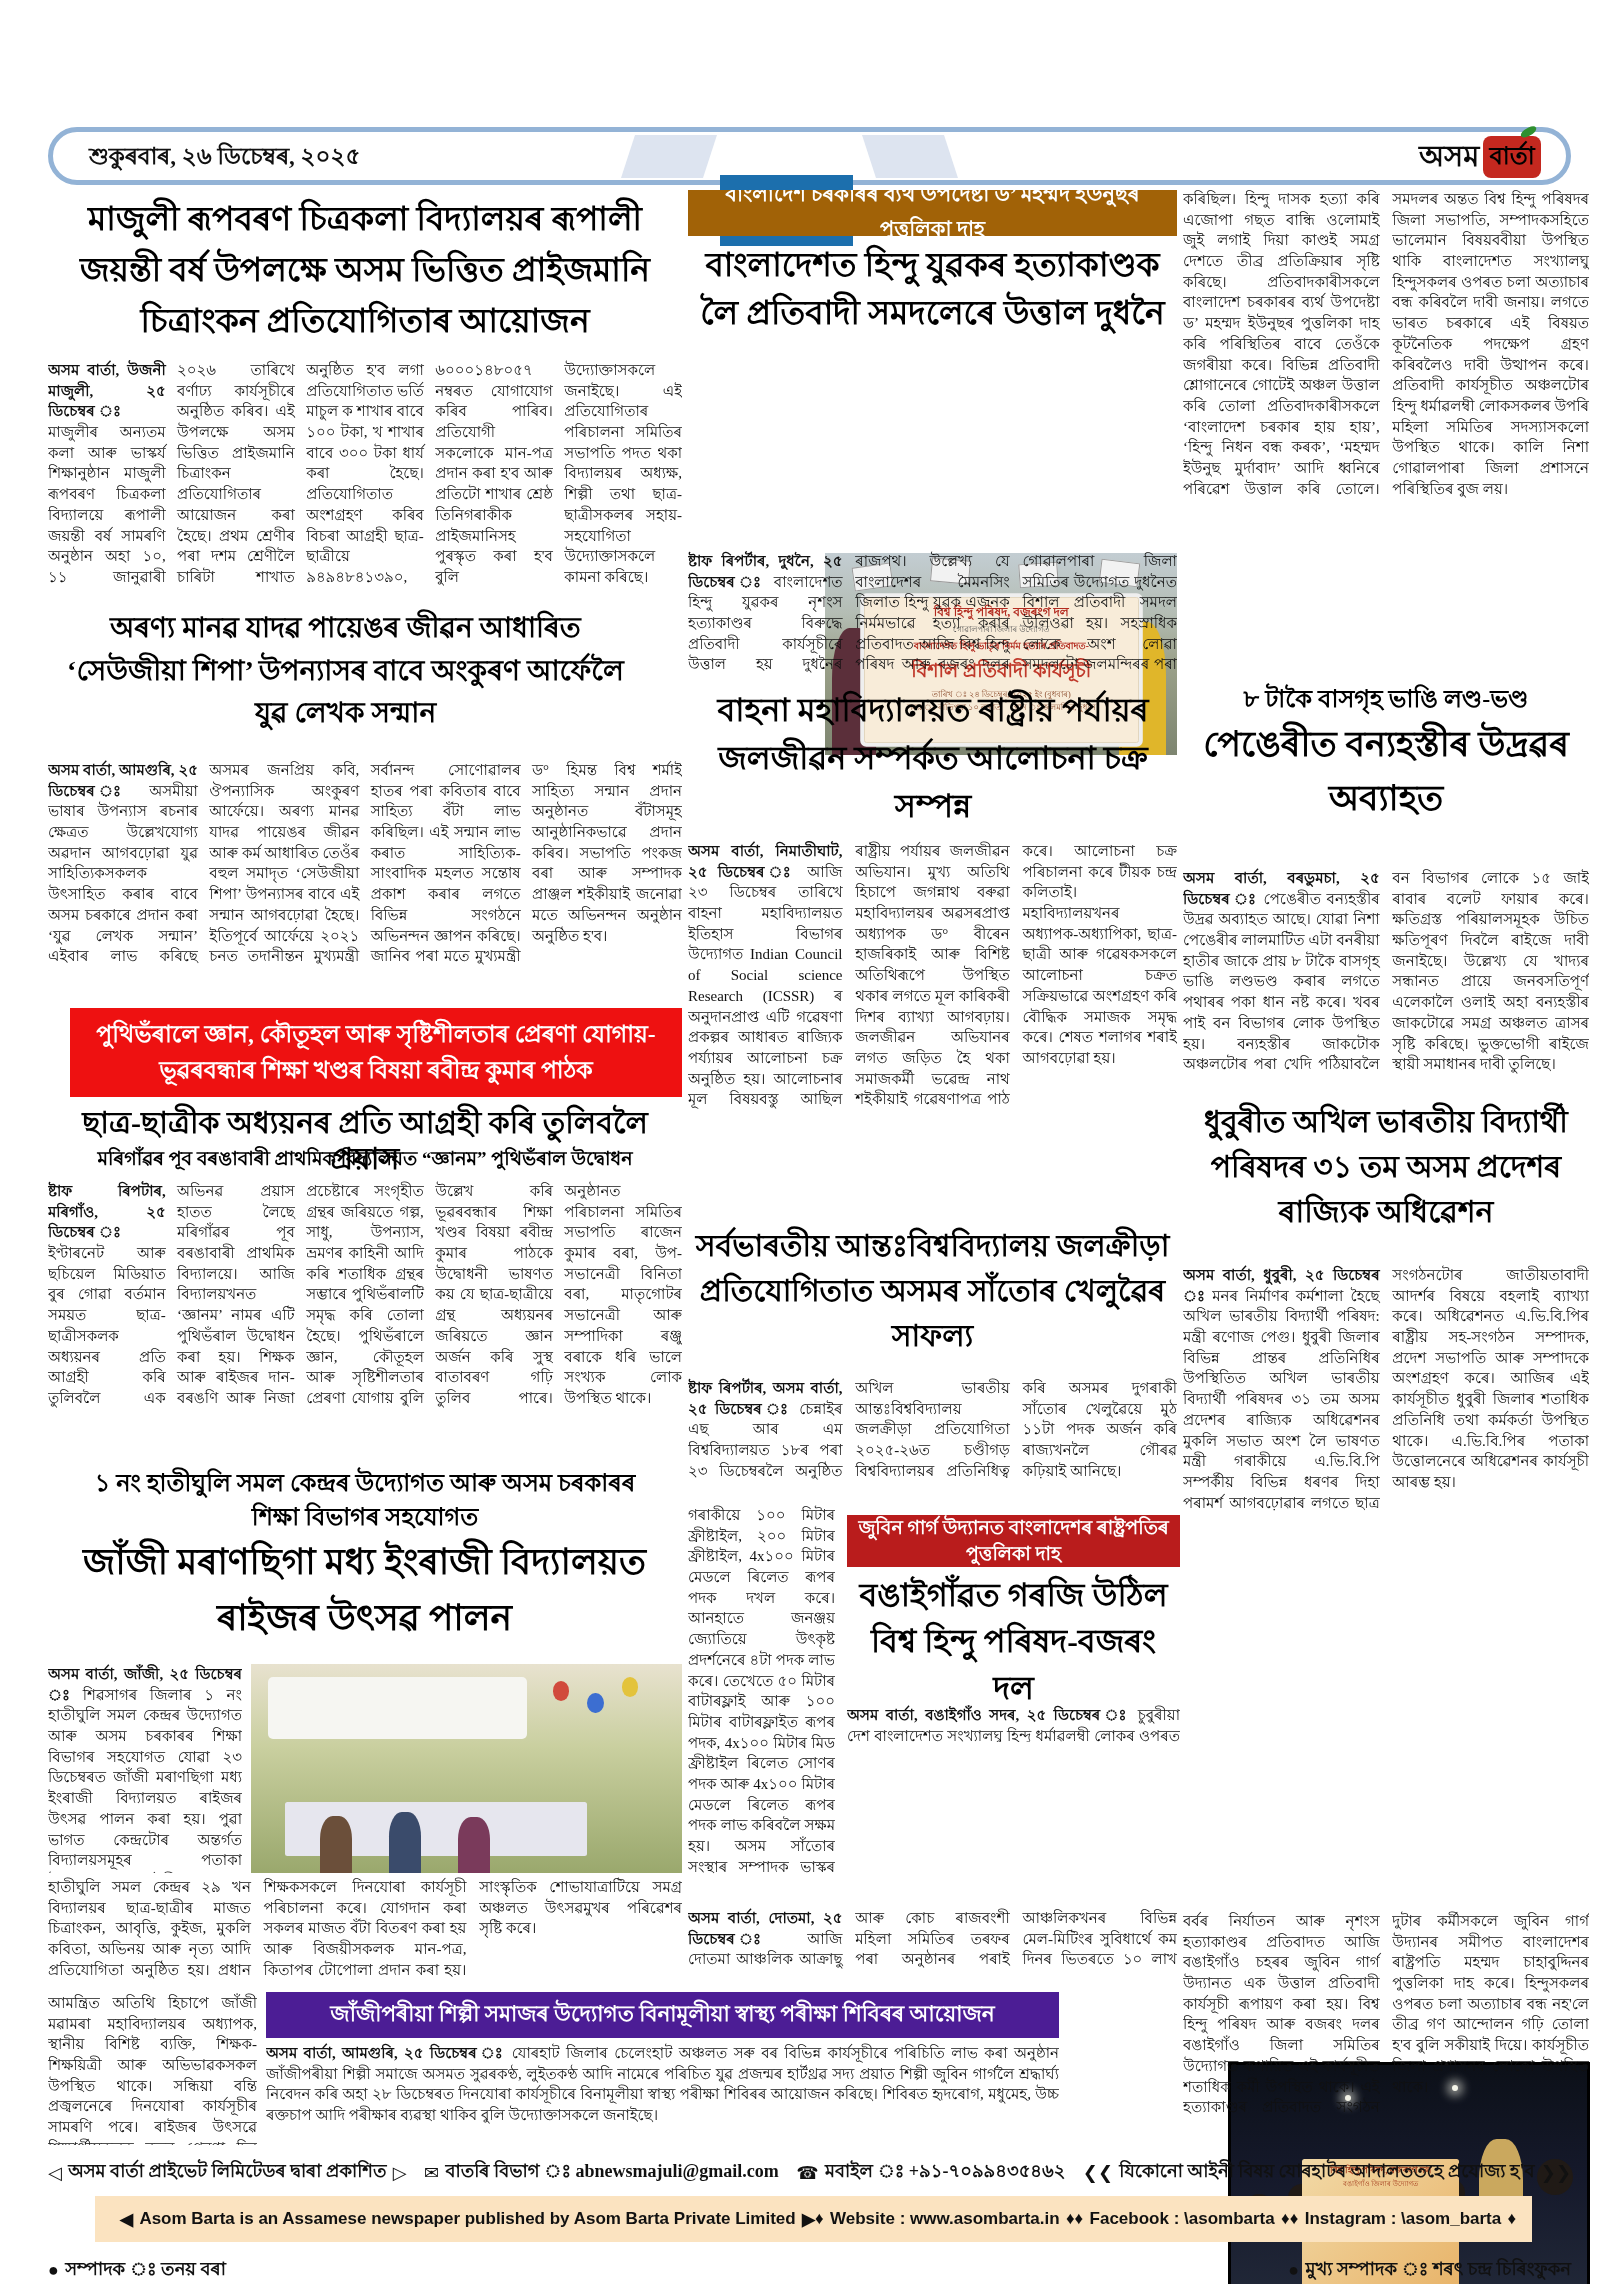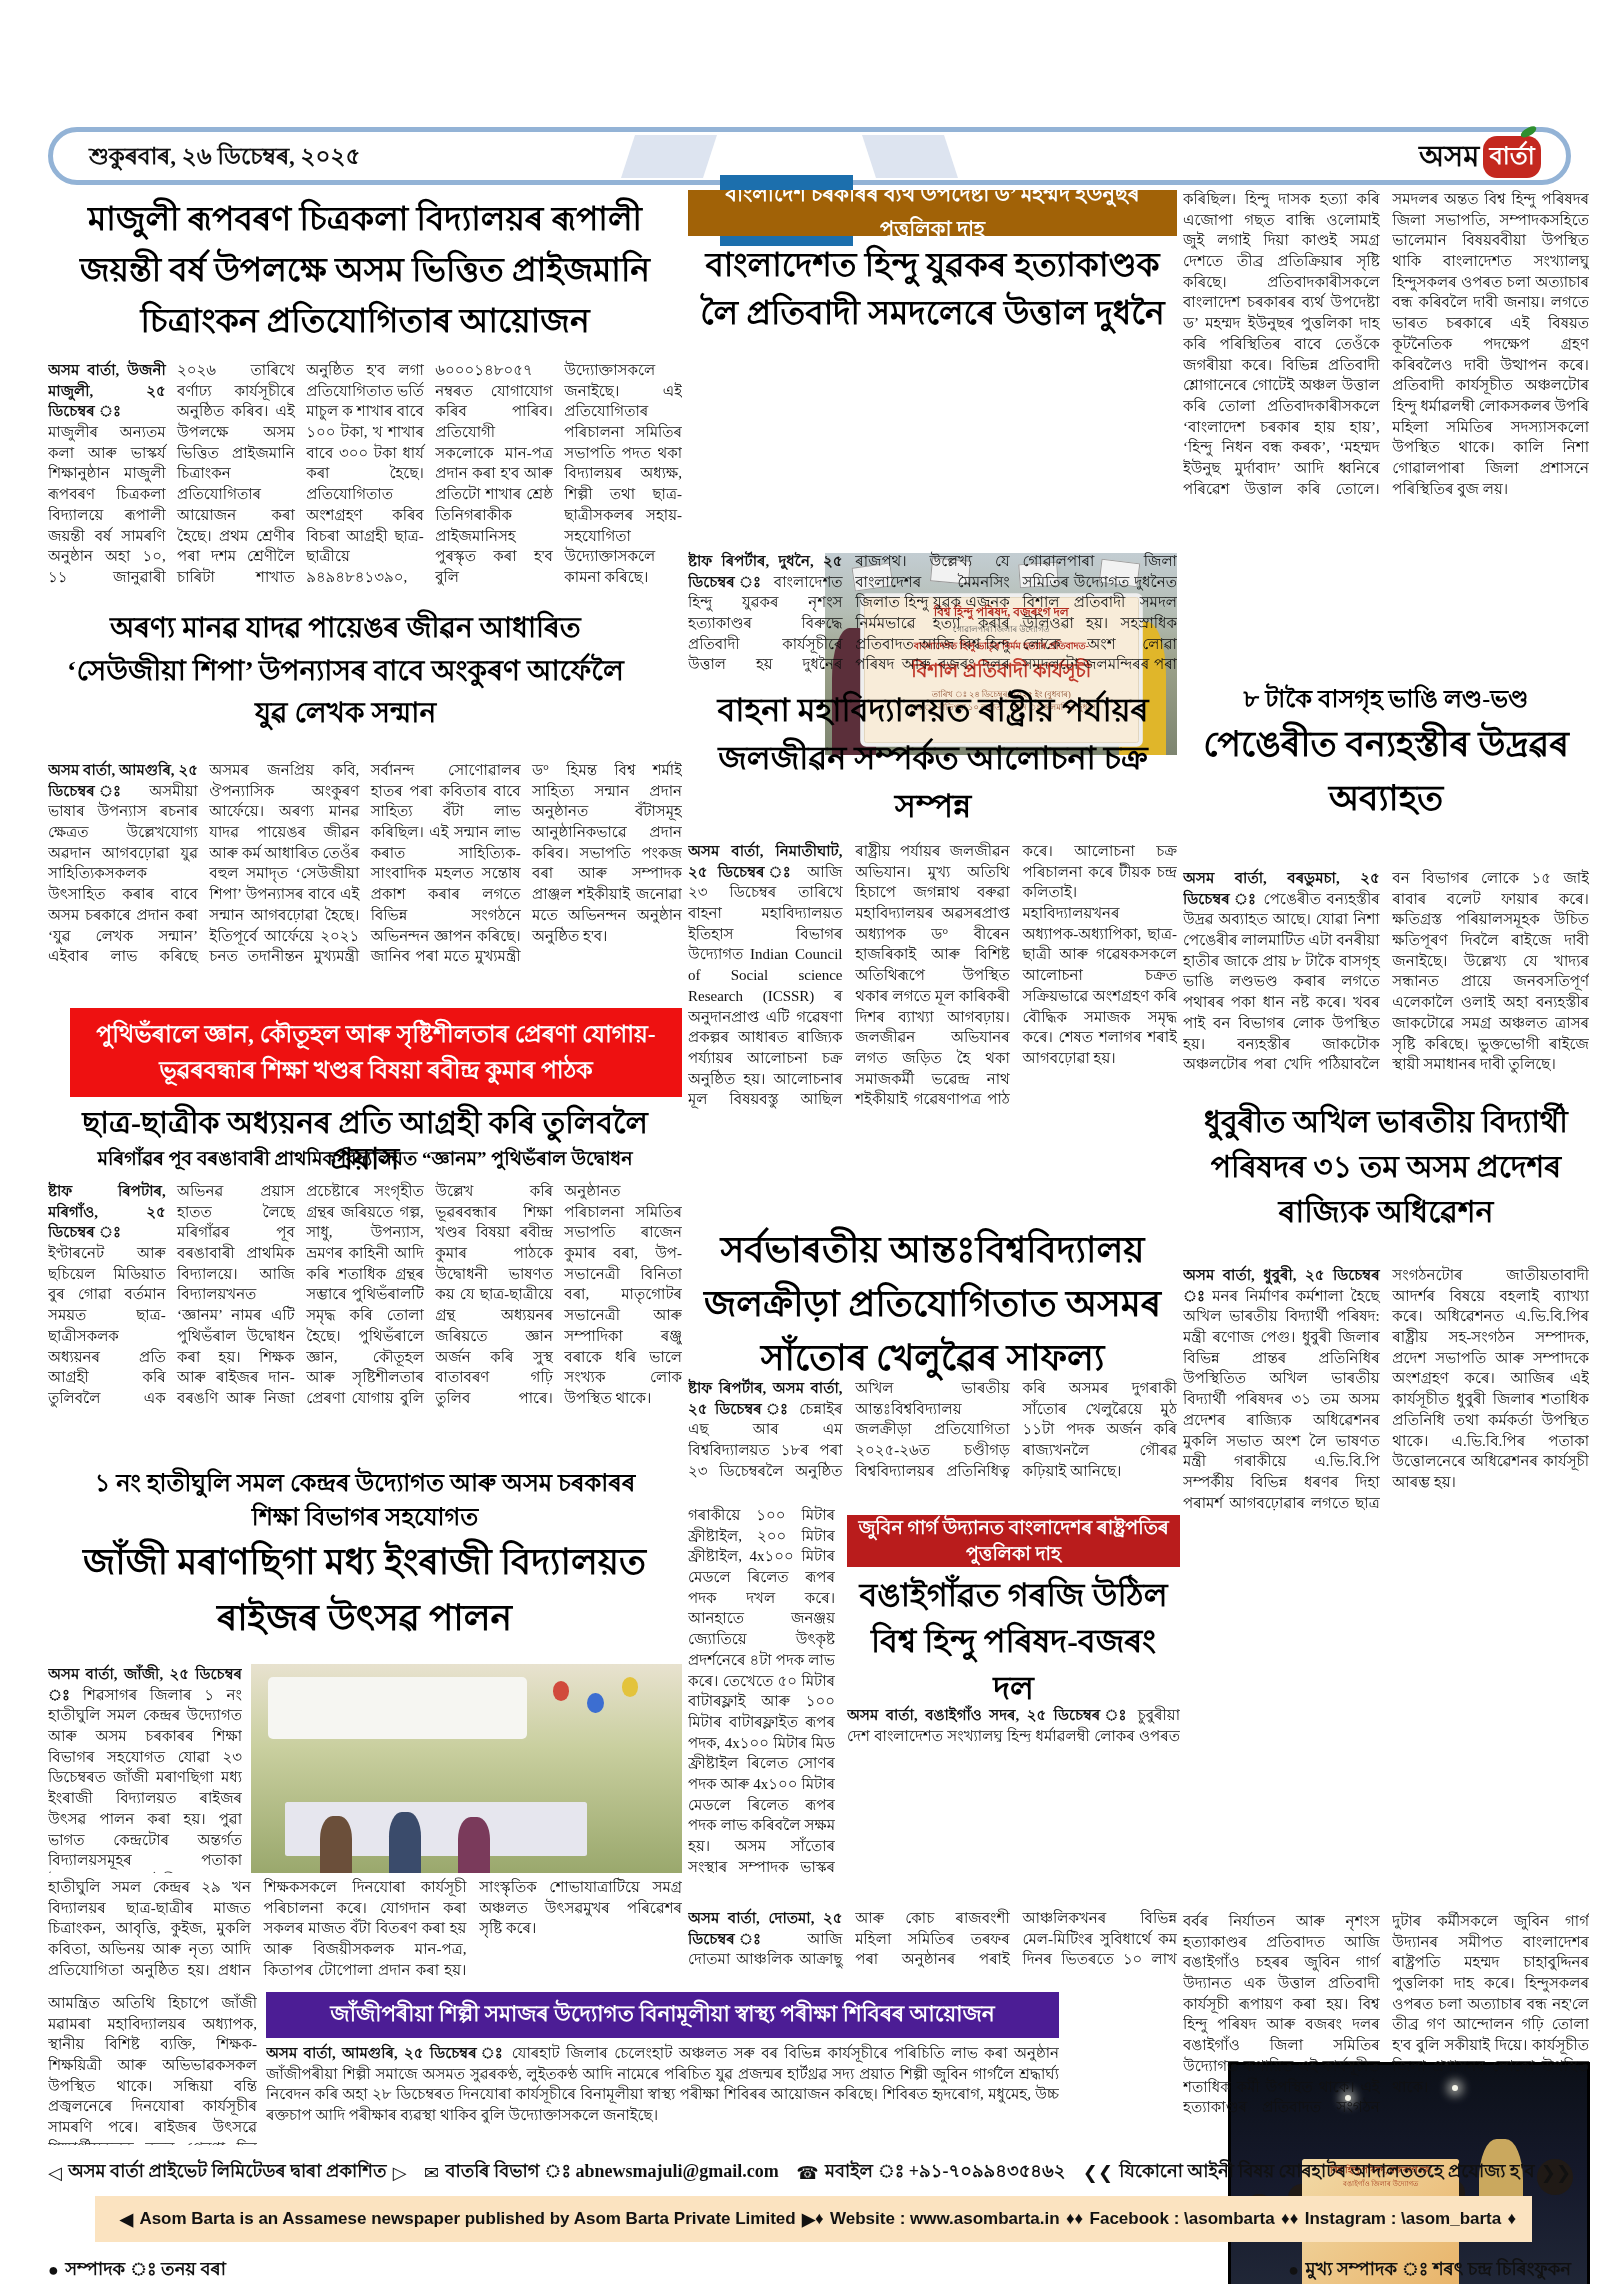--- a/index.html
+++ b/index.html
@@ -9,21 +9,21 @@
   
   .band{border:5.7px solid #93b3d6;border-radius:29px;background:#ffffff;}
   .band-date{font-weight:700;font-size:23px;line-height:44px;padding-left:29px;}
   .band-tab{background:#1c6fad;color:#fff;font-weight:700;font-size:23px;
             display:flex;align-items:center;justify-content:center;margin-top:45px;}
   .band-slant{background:#dde4f0;}
   .slant-l{transform:skewX(-18deg);}
   .slant-r{transform:skewX(18deg);}
   .masthead{display:flex;align-items:center;justify-content:flex-end;gap:3.8px;padding-right:19px;}
   .mast-black{font-weight:700;font-size:29px;color:#0a0a0a;}
-  .mast-red{background:#c4281f;color:#ffffff;font-weight:700;font-size:24px;padding:1.3px 6.3px;border-radius:14px;position:relative;}
+  .mast-red{background:#c4281f;color:#000000;font-weight:700;font-size:24px;padding:1.3px 6.3px;border-radius:8px;position:relative;}
   .mast-leaf{position:absolute;top:-7.6px;right:5px;width:16.5px;height:7.6px;background:#2f8f2f;border-radius:60% 40% 60% 40%;transform:rotate(-25deg);}
   
   .headline{font-weight:700;text-align:center;color:#000;}
   .kicker{font-weight:700;text-align:center;color:#000;}
   .body-text{font-size:15px;line-height:1.38;text-align:justify;overflow:hidden;}
   .body-text b{font-weight:700;}
   .cols-2{column-count:2;column-gap:12.7px;}
   .cols-3{column-count:3;column-gap:12.7px;}
   .cols-4{column-count:4;column-gap:11.4px;}
   .cols-5{column-count:5;column-gap:11.4px;}
@@ -153,21 +153,21 @@
     <b>ষ্টাফ ৰিপৰ্টাৰ, দুধনৈ, ২৫ ডিচেম্বৰ ঃ</b>
     <span>বাংলাদেশত হিন্দু যুৱকৰ নৃশংস হত্যাকাণ্ডৰ বিৰুদ্ধে প্ৰতিবাদী কাৰ্যসূচীৰে উত্তাল হয় দুধনৈৰ ৰাজপথ। উল্লেখ্য যে বাংলাদেশৰ মৈমনসিং জিলাত হিন্দু যুৱক এজনক নিৰ্মমভাৱে হত্যা কৰাৰ প্ৰতিবাদত আজি বিশ্ব হিন্দু পৰিষদ আৰু বজৰং দলৰ গোৱালপাৰা জিলা সমিতিৰ উদ্যোগত দুধনৈত বিশাল প্ৰতিবাদী সমদল উলিওৱা হয়। সহস্ৰাধিক লোকে অংশ লোৱা সমদলটো জলমন্দিৰৰ পৰা আৰম্ভ হৈ চহৰৰ মাজমজিয়া পৰিভ্ৰমণ কৰে।</span>
   </div>
 
   <div class="abs headline" style="left:711px;top:686px;width:444px;height:147px;font-size:32px;line-height:1.5;">বাহনা মহাবিদ্যালয়ত ৰাষ্ট্ৰীয় পৰ্যায়ৰ জলজীৱন সম্পৰ্কত আলোচনা চক্ৰ সম্পন্ন</div>
   <div class="abs body-text cols-3" style="left:688px;top:841px;width:489px;height:373px;">
     <b>অসম বাৰ্তা, নিমাতীঘাট, ২৫ ডিচেম্বৰ ঃ</b>
     <span>আজি ২৩ ডিচেম্বৰ তাৰিখে বাহনা মহাবিদ্যালয়ত ইতিহাস বিভাগৰ উদ্যোগত Indian Council of Social science Research (ICSSR) ৰ অনুদানপ্ৰাপ্ত এটি গৱেষণা প্ৰকল্পৰ আধাৰত ৰাজ্যিক পৰ্য্যায়ৰ আলোচনা চক্ৰ অনুষ্ঠিত হয়। আলোচনাৰ মূল বিষয়বস্তু আছিল ৰাষ্ট্ৰীয় পৰ্যায়ৰ জলজীৱন অভিযান। মুখ্য অতিথি হিচাপে জগন্নাথ বৰুৱা মহাবিদ্যালয়ৰ অৱসৰপ্ৰাপ্ত অধ্যাপক ড° বীৰেন হাজৰিকাই আৰু বিশিষ্ট অতিথিৰূপে উপস্থিত থকাৰ লগতে মূল কাৰিকৰী দিশৰ ব্যাখ্যা আগবঢ়ায়। জলজীৱন অভিযানৰ লগত জড়িত হৈ থকা সমাজকৰ্মী ভৱেন্দ্ৰ নাথ শইকীয়াই গৱেষণাপত্ৰ পাঠ কৰে। আলোচনা চক্ৰ পৰিচালনা কৰে টীয়ক চন্দ্ৰ কলিতাই। মহাবিদ্যালয়খনৰ অধ্যাপক-অধ্যাপিকা, ছাত্ৰ-ছাত্ৰী আৰু গৱেষকসকলে আলোচনা চক্ৰত সক্ৰিয়ভাৱে অংশগ্ৰহণ কৰি বৌদ্ধিক সমাজক সমৃদ্ধ কৰে। শেষত শলাগৰ শৰাই আগবঢ়োৱা হয়।</span>
   </div>
 
-  <div class="abs headline" style="left:688px;top:1223px;width:489px;height:151px;font-size:36px;line-height:1.5;">সৰ্বভাৰতীয় আন্তঃবিশ্ববিদ্যালয় জলক্ৰীড়া প্ৰতিযোগিতাত অসমৰ সাঁতোৰ খেলুৱৈৰ সাফল্য</div>
+  <div class="abs headline" style="left:688px;top:1223px;width:489px;height:151px;font-size:30px;line-height:1.5;">সৰ্বভাৰতীয় আন্তঃবিশ্ববিদ্যালয় জলক্ৰীড়া প্ৰতিযোগিতাত অসমৰ সাঁতোৰ খেলুৱৈৰ সাফল্য</div>
   <div class="abs body-text cols-3" style="left:688px;top:1378px;width:489px;height:123px;">
     <b>ষ্টাফ ৰিপৰ্টাৰ, অসম বাৰ্তা, ২৫ ডিচেম্বৰ ঃ</b>
     <span>চেন্নাইৰ এছ আৰ এম বিশ্ববিদ্যালয়ত ১৮ৰ পৰা ২৩ ডিচেম্বৰলৈ অনুষ্ঠিত অখিল ভাৰতীয় আন্তঃবিশ্ববিদ্যালয় জলক্ৰীড়া প্ৰতিযোগিতা ২০২৫-২৬ত চণ্ডীগড় বিশ্ববিদ্যালয়ৰ প্ৰতিনিধিত্ব কৰি অসমৰ দুগৰাকী সাঁতোৰ খেলুৱৈয়ে মুঠ ১১টা পদক অৰ্জন কৰি ৰাজ্যখনলৈ গৌৰৱ কঢ়িয়াই আনিছে।</span>
   </div>
   <div class="abs body-text" style="left:688px;top:1505px;width:147px;height:371px;">গৰাকীয়ে ১০০ মিটাৰ ফ্ৰীষ্টাইল, ২০০ মিটাৰ ফ্ৰীষ্টাইল, 4x১০০ মিটাৰ মেডলে ৰিলেত ৰূপৰ পদক দখল কৰে। আনহাতে জনঞ্জয় জ্যোতিয়ে উৎকৃষ্ট প্ৰদৰ্শনেৰে ৪টা পদক লাভ কৰে। তেখেতে ৫০ মিটাৰ বাটাৰফ্লাই আৰু ১০০ মিটাৰ বাটাৰফ্লাইত ৰূপৰ পদক, 4x১০০ মিটাৰ মিড ফ্ৰীষ্টাইল ৰিলেত সোণৰ পদক আৰু 4x১০০ মিটাৰ মেডলে ৰিলেত ৰূপৰ পদক লাভ কৰিবলৈ সক্ষম হয়। অসম সাঁতোৰ সংস্থাৰ সম্পাদক ভাস্কৰ ৰঞ্জন দাস আৰু প্ৰচাৰ সচিবে খেলুৱৈ দুগৰাকীক উষ্ম অভিনন্দন জ্ঞাপন কৰাৰ লগতে ভৱিষ্যতে সাফল্য কামনা কৰিছে। সংবাদ মাধ্যমলৈ প্ৰেৰণ কৰা বিবৃতিত এই কথা সদৰী কৰা হয়।</div>
 
   <div class="abs banner banner-pink" style="left:847px;top:1515px;width:333px;height:52px;font-size:19px;line-height:1.35;padding:0 6.3px;">জুবিন গাৰ্গ উদ্যানত বাংলাদেশৰ ৰাষ্ট্ৰপতিৰ পুত্তলিকা দাহ</div>
   <div class="abs headline" style="left:847px;top:1572px;width:333px;height:129px;font-size:32px;line-height:1.45;">বঙাইগাঁৱত গৰজি উঠিল বিশ্ব হিন্দু পৰিষদ-বজৰং দল</div>
   <div class="abs body-text" style="left:847px;top:1705px;width:333px;height:37px;">
     <b>অসম বাৰ্তা, বঙাইগাঁও সদৰ, ২৫ ডিচেম্বৰ ঃ</b>

